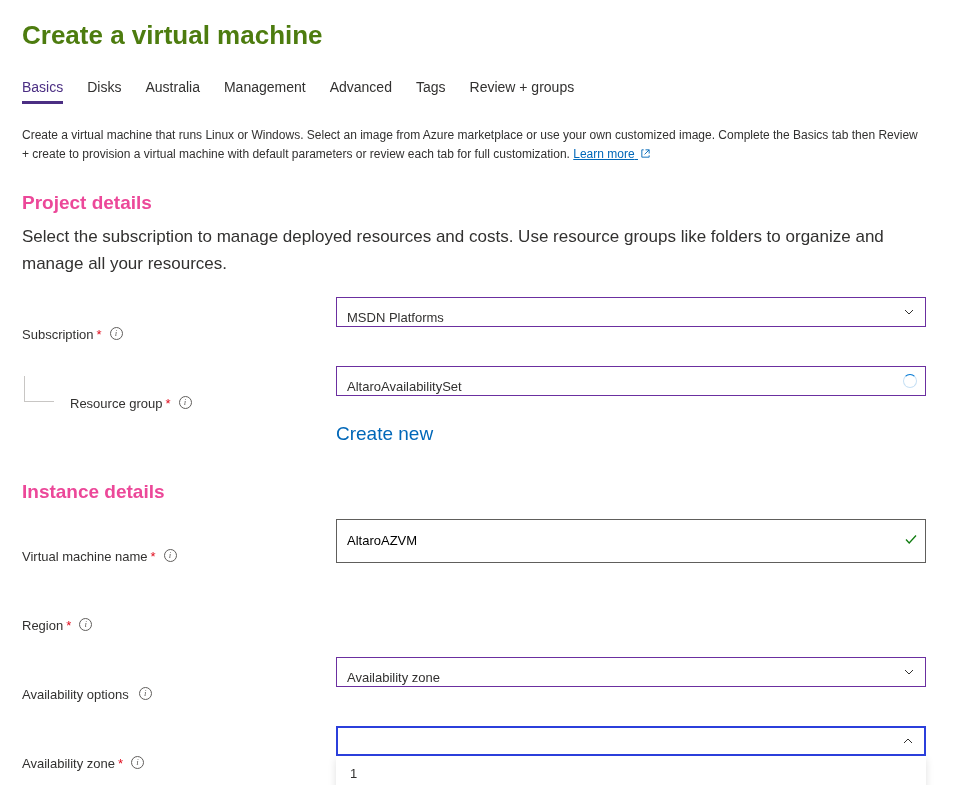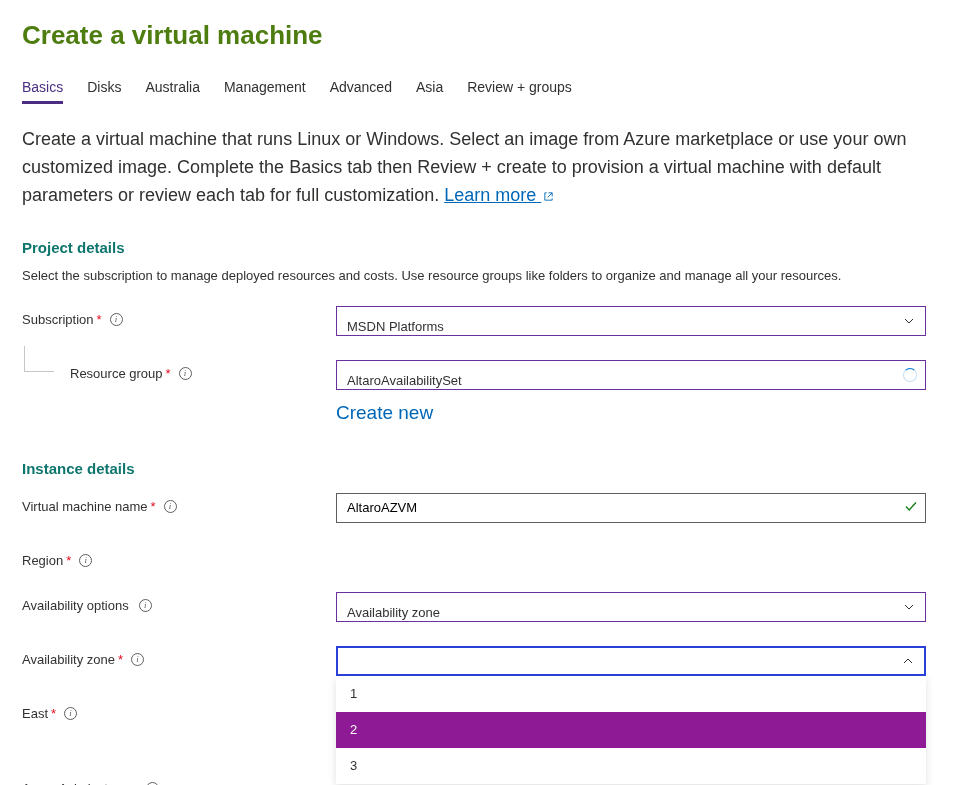--- a/index.html
+++ b/index.html
@@ -29,61 +29,62 @@
     padding-bottom: 6px;
     cursor: pointer;
     border-bottom: 3px solid transparent;
   }
   .tab.active {
     color: #4b2e83;
     border-bottom: 3px solid #4b2e83;
     font-weight: 400;
   }
   p.intro {
-    font-size: 18px;
+    font-size: 12px;
     color: #323130;
     line-height: 1.55;
     max-width: 900px;
     margin-bottom: 28px;
   }
   a.learn-link {
     color: #0067b8;
     text-decoration: underline;
   }
   .ext-icon {
     display: inline-block;
     margin-left: 2px;
     color: #0067b8;
     vertical-align: -1px;
   }
   h3.section-head {
-    font-size: 15px;
+    font-size: 19px;
     font-weight: 600;
-    color: #0f766e;
+    color: #ec4899;
     margin-bottom: 10px;
   }
   p.section-desc {
-    font-size: 13px;
+    font-size: 17px;
     color: #323130;
     line-height: 1.55;
     margin-bottom: 20px;
   }
   .field-row {
     display: flex;
     align-items: flex-start;
     margin-bottom: 24px;
   }
   .field-label {
     width: 314px;
     flex: 0 0 314px;
     display: flex;
-    align-items: center;
+    align-items: flex-start;
     font-size: 13px;
     color: #323130;
     padding-top: 6px;
+    margin-top: 24px;
   }
   .field-label.indented {
     padding-left: 48px;
     position: relative;
   }
   .tree-elbow {
     position: absolute;
     left: 2px;
     top: -14px;
     width: 30px;
@@ -131,21 +132,21 @@
   .select-box.focused { border: 2px solid #2b3fdb; padding: 0 29px 0 9px; }
   .chevron {
     position: absolute;
     right: 10px;
     top: 50%;
     transform: translateY(-50%);
   }
   .chevron svg { display: block; }
   .text-input {
     border: 1px solid #605e5c;
-    height: 30px;
+    height: 44px;
     width: 100%;
     padding: 0 30px 0 10px;
     font-size: 13px;
     font-family: inherit;
   }
   .input-wrap { position: relative; }
   .valid-check {
     position: absolute;
     right: 8px;
     top: 50%;
@@ -196,21 +197,21 @@
 <body>
 
 <h1 class="page-title">Create a virtual machine</h1>
 
 <div class="tabs">
   <div class="tab active">Basics</div>
   <div class="tab">Disks</div>
   <div class="tab">Australia</div>
   <div class="tab">Management</div>
   <div class="tab">Advanced</div>
-  <div class="tab">Asia</div>
+  <div class="tab">Tags</div>
   <div class="tab">Review + groups</div>
 </div>
 
 <p class="intro">
   <span>Create a virtual machine that runs Linux or Windows. Select an image from Azure marketplace or use your own customized image. Complete the Basics tab then Review + create to provision a virtual machine with default parameters or review each tab for full customization. </span>
   <a href="#" class="learn-link">
     <span>Learn more</span>
     <span class="ext-icon">
       <svg width="11" height="11" viewBox="0 0 12 12" fill="none">
           <path d="M4 2H2v8h8V8" stroke="#0067b8" stroke-width="1"></path>

